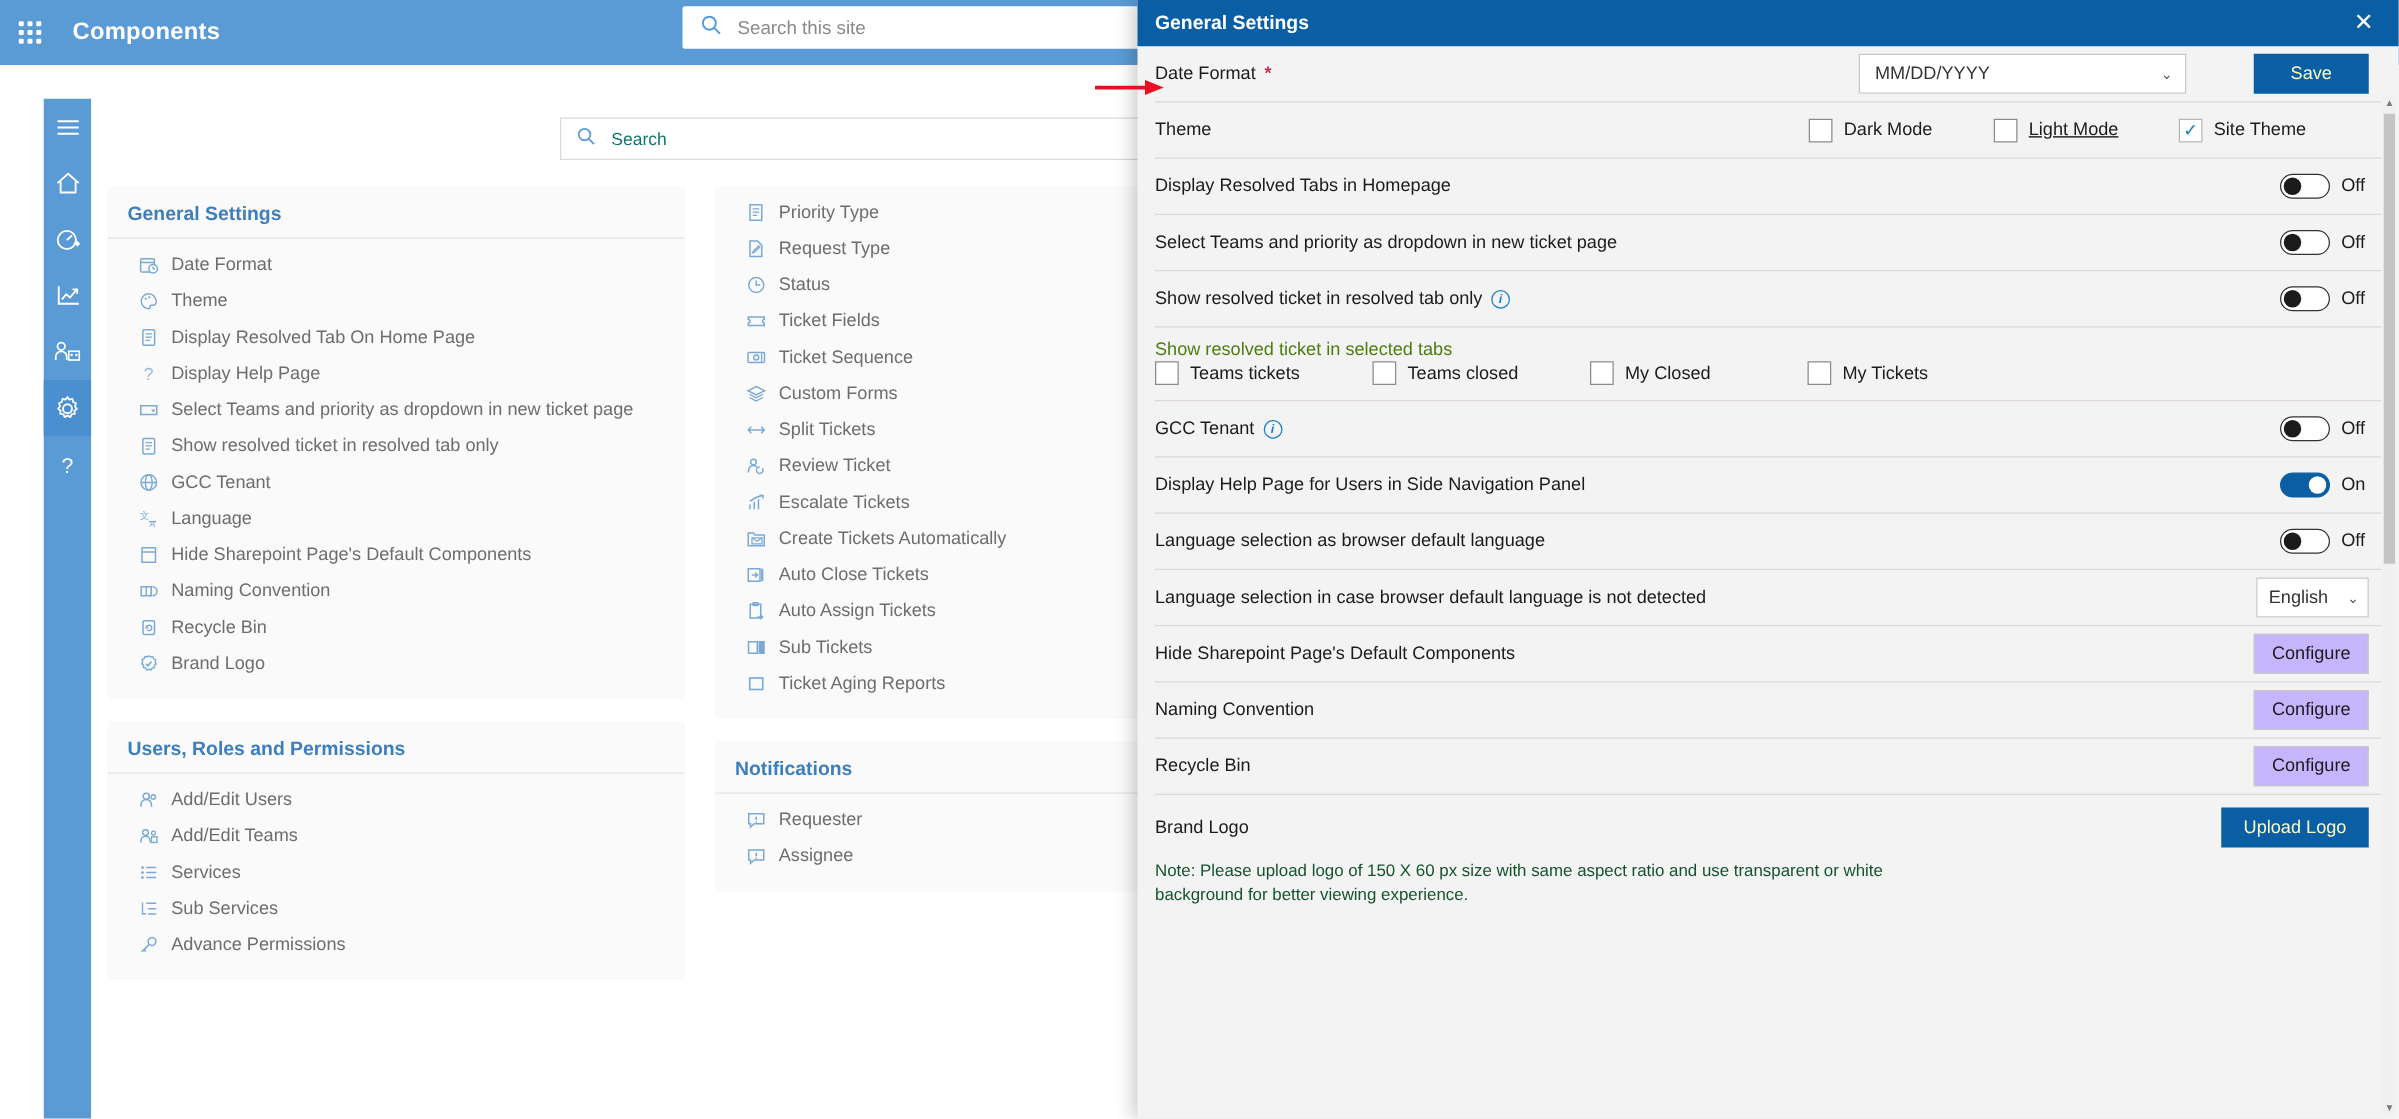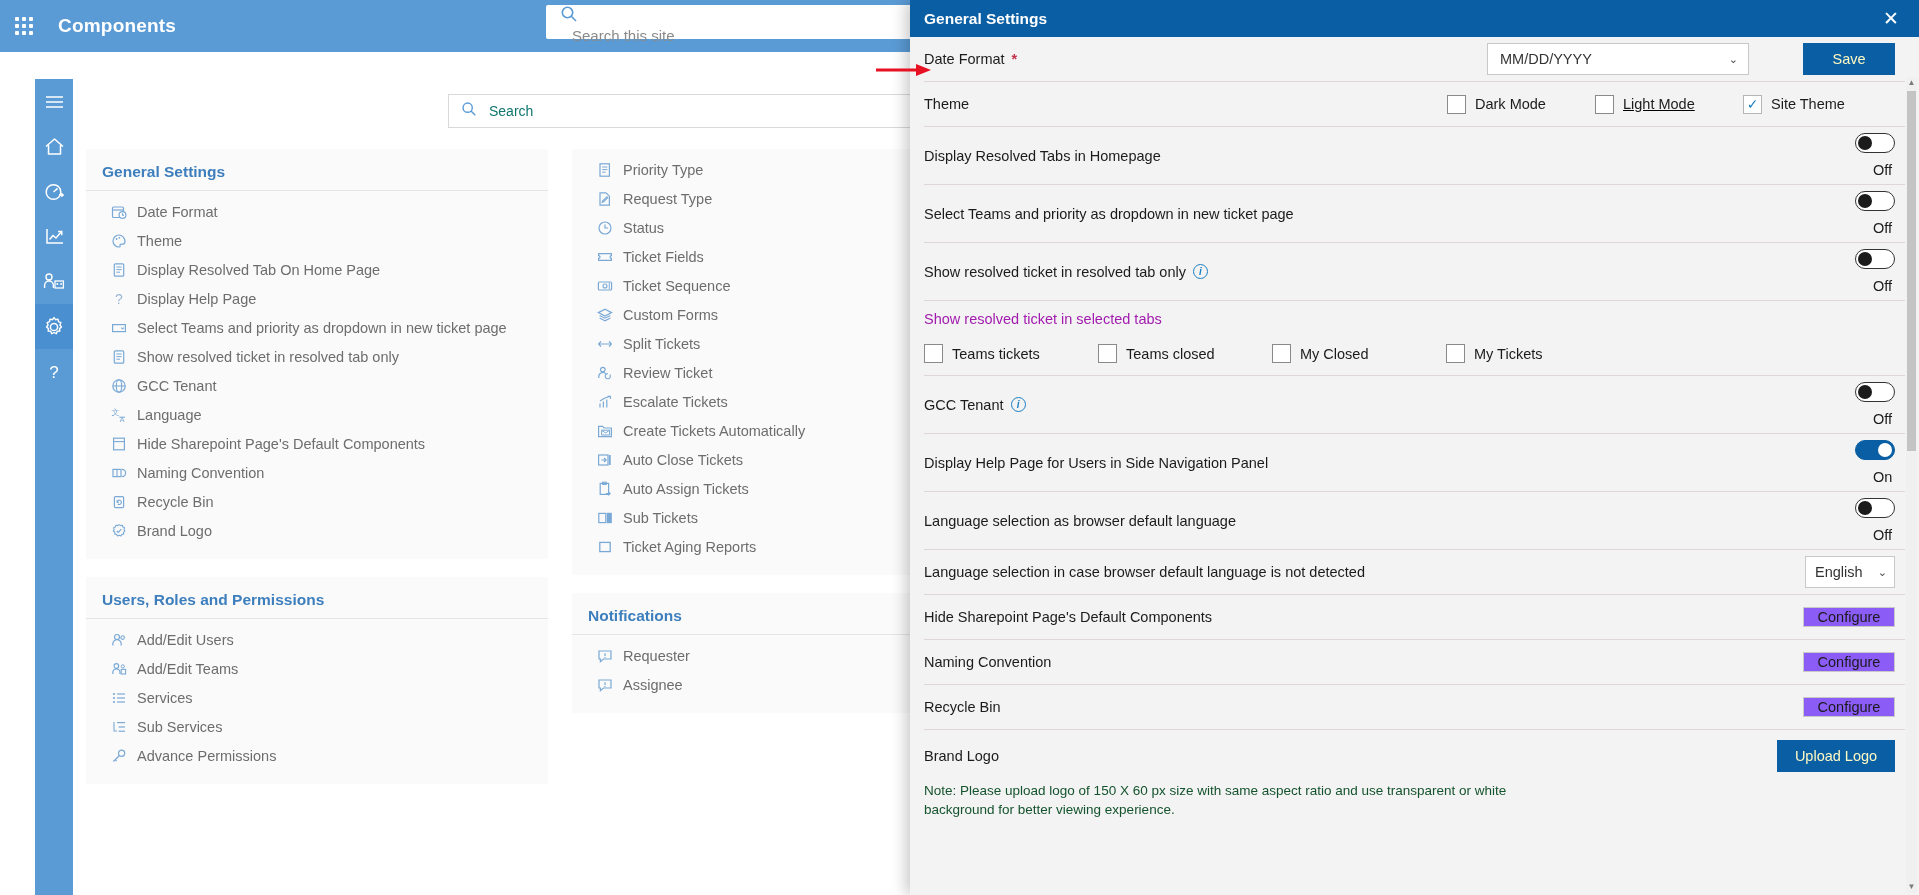--- a/index.html
+++ b/index.html
@@ -18,21 +18,21 @@
   }
   .waffle {
     width: 48px; height: 52px; display: flex; align-items: center; justify-content: center;
     cursor: pointer;
   }
   .waffle-grid { display: grid; grid-template-columns: repeat(3, 4px); grid-template-rows: repeat(3, 4px); gap: 3px; }
   .waffle-grid i { display: block; width: 4px; height: 4px; background: #fff; border-radius: 1px; }
   .suite-title { color: #fff; font-size: 19px; font-weight: bold; letter-spacing: .2px; margin-left: 10px; }
   .suite-search {
     position: absolute; left: 546px; top: 5px; width: 430px; height: 34px;
-    background: #fff; display: flex; padding: 0 14px; border-radius: 2px; flex-direction: column;
+    background: #fff; display: flex; align-items: center; padding: 0 14px; border-radius: 2px;
   }
   .suite-search .ph { color: #8a8a8a; font-size: 15px; margin-left: 12px; }
 
   
   .rail {
     position: absolute; left: 35px; top: 79px; width: 38px; height: 816px;
     background: #5b9bd5;
   }
   .rail-item {
     width: 38px; height: 45px; display: flex; align-items: center; justify-content: center;
@@ -102,46 +102,46 @@
     padding: 0 10px 0 12px; font-size: 14.5px; color: #333; cursor: pointer;
   }
   .select.small { width: 90px; padding: 0 7px 0 9px; }
   .caret { color: #4a4a4a; font-size: 11px; }
 
   .btn-primary {
     background: #0a5fa4; color: #fef9c3; border: none; height: 32px; min-width: 92px;
     font-size: 14.5px; font-family: "Liberation Sans", sans-serif; cursor: pointer;
   }
   .btn-outline {
-    background: #8b5cf6; color: #1b1b1b; border: 1px solid #c8c8c8; height: 20px; min-width: 92px;
+    background: #c4b5fd; color: #1b1b1b; border: 1px solid #c8c8c8; height: 32px; min-width: 92px;
     font-size: 14.5px; font-family: "Liberation Sans", sans-serif; cursor: pointer;
   }
   .save-btn { margin-left: 54px; }
 
   .chk { display: flex; align-items: center; gap: 9px; cursor: pointer; }
   .chk .box {
     width: 19px; height: 19px; border: 1px solid #8a8a8a; background: #fff;
     display: flex; align-items: center; justify-content: center;
     font-size: 14px; color: #1b7fc4;
   }
   .chk .box.on { border-color: #b5b5b5; }
   .chk .txt { font-size: 14.5px; color: #1b1b1b; }
 
-  .toggle-wrap { display: flex; align-items: flex-end; gap: 9px; flex-direction: column; }
+  .toggle-wrap { display: flex; align-items: center; gap: 9px; }
   .tgl {
     width: 40px; height: 20px; border-radius: 11px; background: #fff;
     border: 1px solid #333; position: relative; cursor: pointer;
   }
   .tgl .knob { position: absolute; top: 2px; left: 2px; width: 14px; height: 14px; border-radius: 50%; background: #1b1b1b; }
   .tgl.on { background: #0a5fa4; border-color: #0a5fa4; }
   .tgl.on .knob { left: auto; right: 2px; background: #fff; }
   .tgl-state { font-size: 14.5px; color: #1b1b1b; min-width: 22px; }
 
   .tabs-row { display: block; padding: 10px 10px 12px 0; border-bottom: 1px solid #e0d6d6; }
-  .tabs-row .grouptitle { font-size: 14.5px; color: #a21caf; margin-bottom: 17px; }
+  .tabs-row .grouptitle { font-size: 14.5px; color: #4d7c0f; margin-bottom: 1px; }
   .tabs-checks { display: flex; }
   .tabs-checks .chk { width: 174px; }
 
   .note { font-size: 13.5px; color: #14532d; line-height: 1.42; padding: 6px 10px 0 0; max-width: 600px; }
   .brand-row { display: flex; align-items: center; min-height: 45px; padding: 8px 10px 2px 0; }
   .brand-row .rlabel { flex: 1; font-size: 14.5px; color: #1b1b1b; }
 
   
   .vscroll { position: absolute; right: 2px; top: 40px; width: 11px; bottom: 2px; background: #f0f0f0; }
   .vscroll .up, .vscroll .down { position: absolute; left: 0; width: 11px; height: 12px; color: #7a7a7a; font-size: 8px; text-align: center; line-height: 12px; cursor: pointer; }

